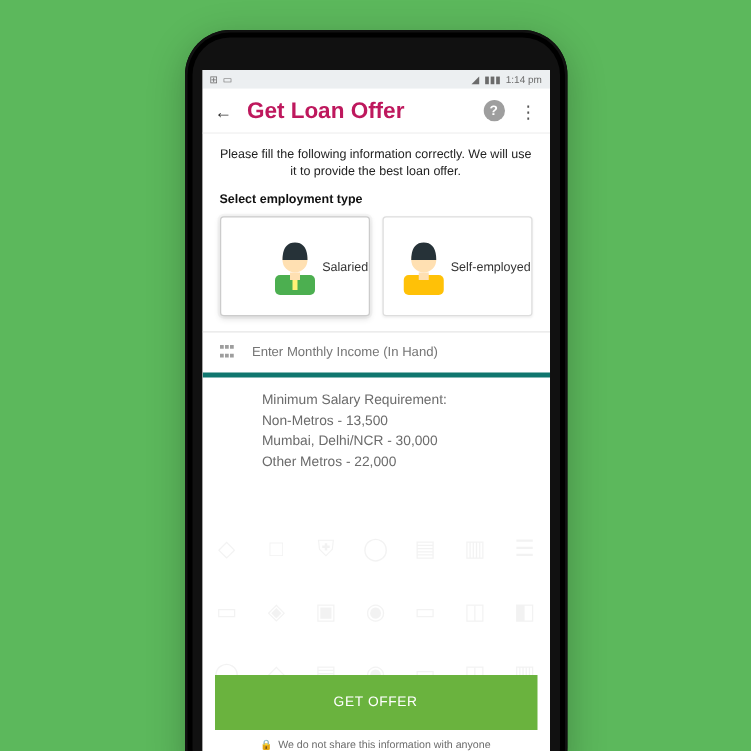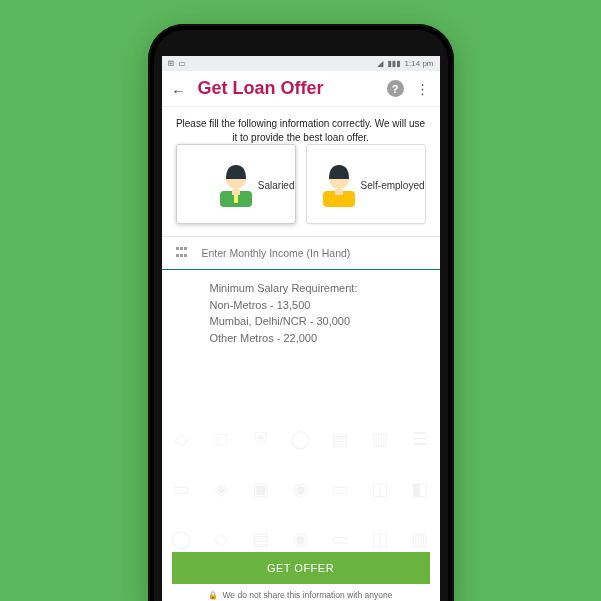--- a/index.html
+++ b/index.html
@@ -128,21 +128,21 @@
 
   .avatar { width: 44px; height: 48px; }
 
   .divider { height: 1px; background: #e6e6e6; margin: 12px -14px 0 -14px; }
 
   .income-row {
     display: flex;
     align-items: center;
     gap: 12px;
     padding: 10px 0 10px 0;
-    border-bottom: 1px solid #0f766e;
+    border-bottom: 4px solid #0f766e;
     margin: 0 -14px; padding-left: 14px; padding-right: 14px;
   }
   .income-icon {
     width: 14px; height: 12px;
     display: flex; flex-wrap: wrap; gap: 1px;
   }
   .income-icon span { width: 3px; height: 3px; background: #9e9e9e; }
   .income-input {
     flex: 1;
     font-size: 10.5px;
@@ -171,21 +171,21 @@
     place-items: center;
     pointer-events: none;
   }
 
   .cta-wrap {
     position: absolute;
     bottom: 20px; left: 10px; right: 10px;
   }
   .cta {
     width: 100%;
-    height: 32px;
+    height: 44px;
     background: #6ab33e;
     color: #fff;
     border: none;
     font-size: 11px;
     letter-spacing: 0.5px;
     font-weight: 500;
   }
   .disclaimer {
     text-align: center;
     font-size: 8.5px;
@@ -220,20 +220,21 @@
 
       <div class="app-bar">
         <span class="back">←</span>
         <span class="title">Get Loan Offer</span>
         <span class="help-circle">?</span>
         <span class="overflow">⋮</span>
       </div>
 
       <div class="content">
         <p class="intro">Please fill the following information correctly. We will use it to provide the best loan offer.</p>
+        <p class="section-label">Select employment type</p>
 
         <div class="cards">
           <div class="card selected">
             <svg class="avatar" viewBox="0 0 44 48">
               <rect x="6" y="32" width="32" height="16" rx="4" fill="#4caf50"></rect>
               <rect x="18" y="30" width="8" height="6" fill="#ffe0b2"></rect>
               <circle cx="22" cy="20" r="10" fill="#ffe0b2"></circle>
               <path d="M12 20 q0 -14 10 -14 q10 0 10 14" fill="#263238"></path>
               <rect x="20" y="36" width="4" height="8" fill="#fff176"></rect>
             </svg>

